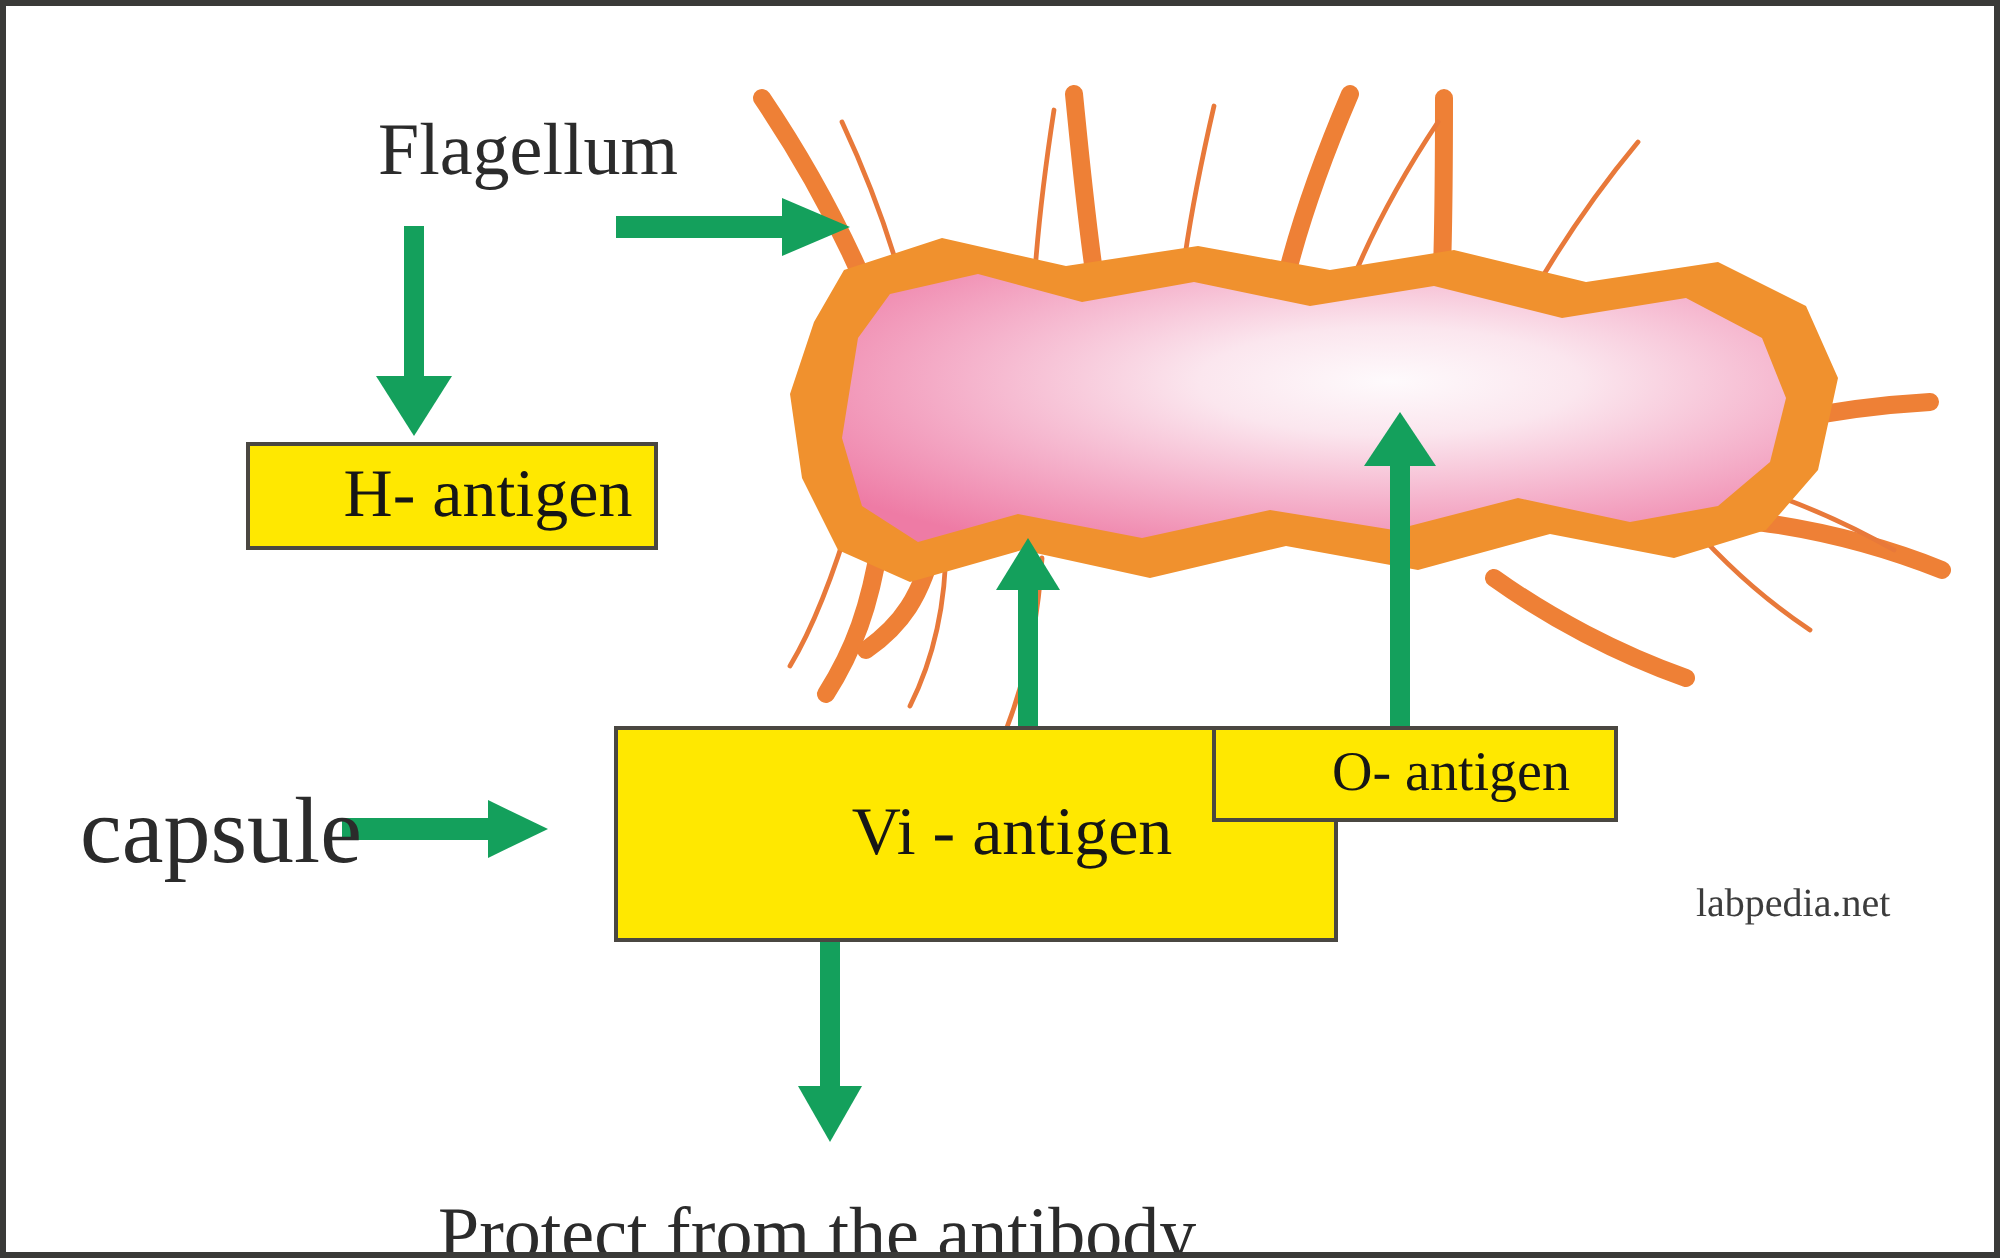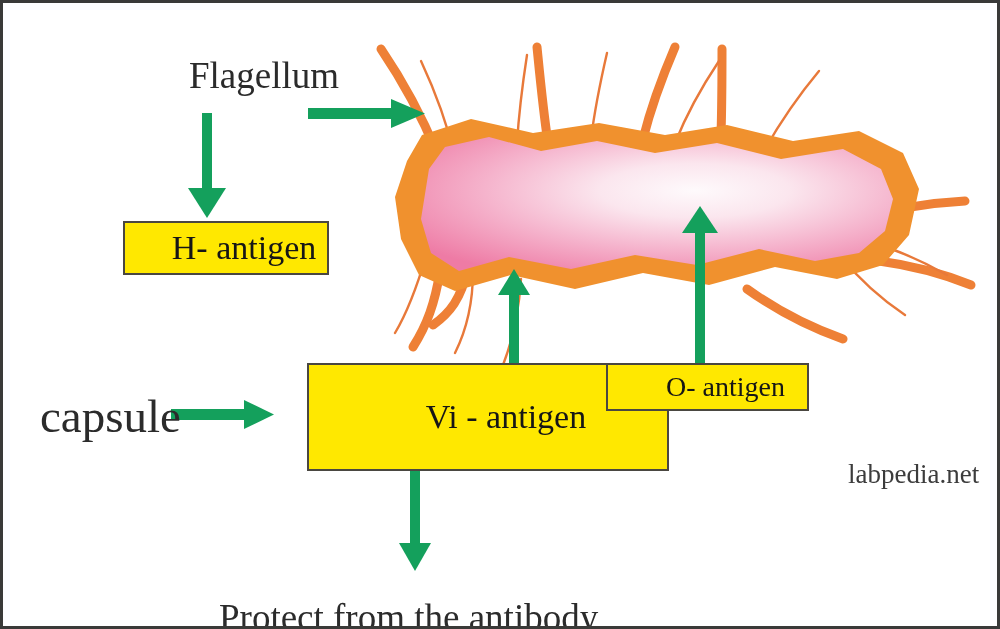--- a/index.html
+++ b/index.html
@@ -59,22 +59,22 @@
     top: 389px;
     font-size: 47px;
   }
   #label-protect {
     left: 216px;
     top: 596px;
     font-size: 37px;
   }
   #watermark {
     left: 845px;
-    top: 457px;
-    font-size: 27px;
+    top: 439px;
+    font-size: 20px;
     color: #3c3c3c;
   }
   #box-h-antigen {
     left: 120px;
     top: 218px;
     width: 206px;
     height: 54px;
     font-size: 34px;
   }
   #box-vi-antigen {

